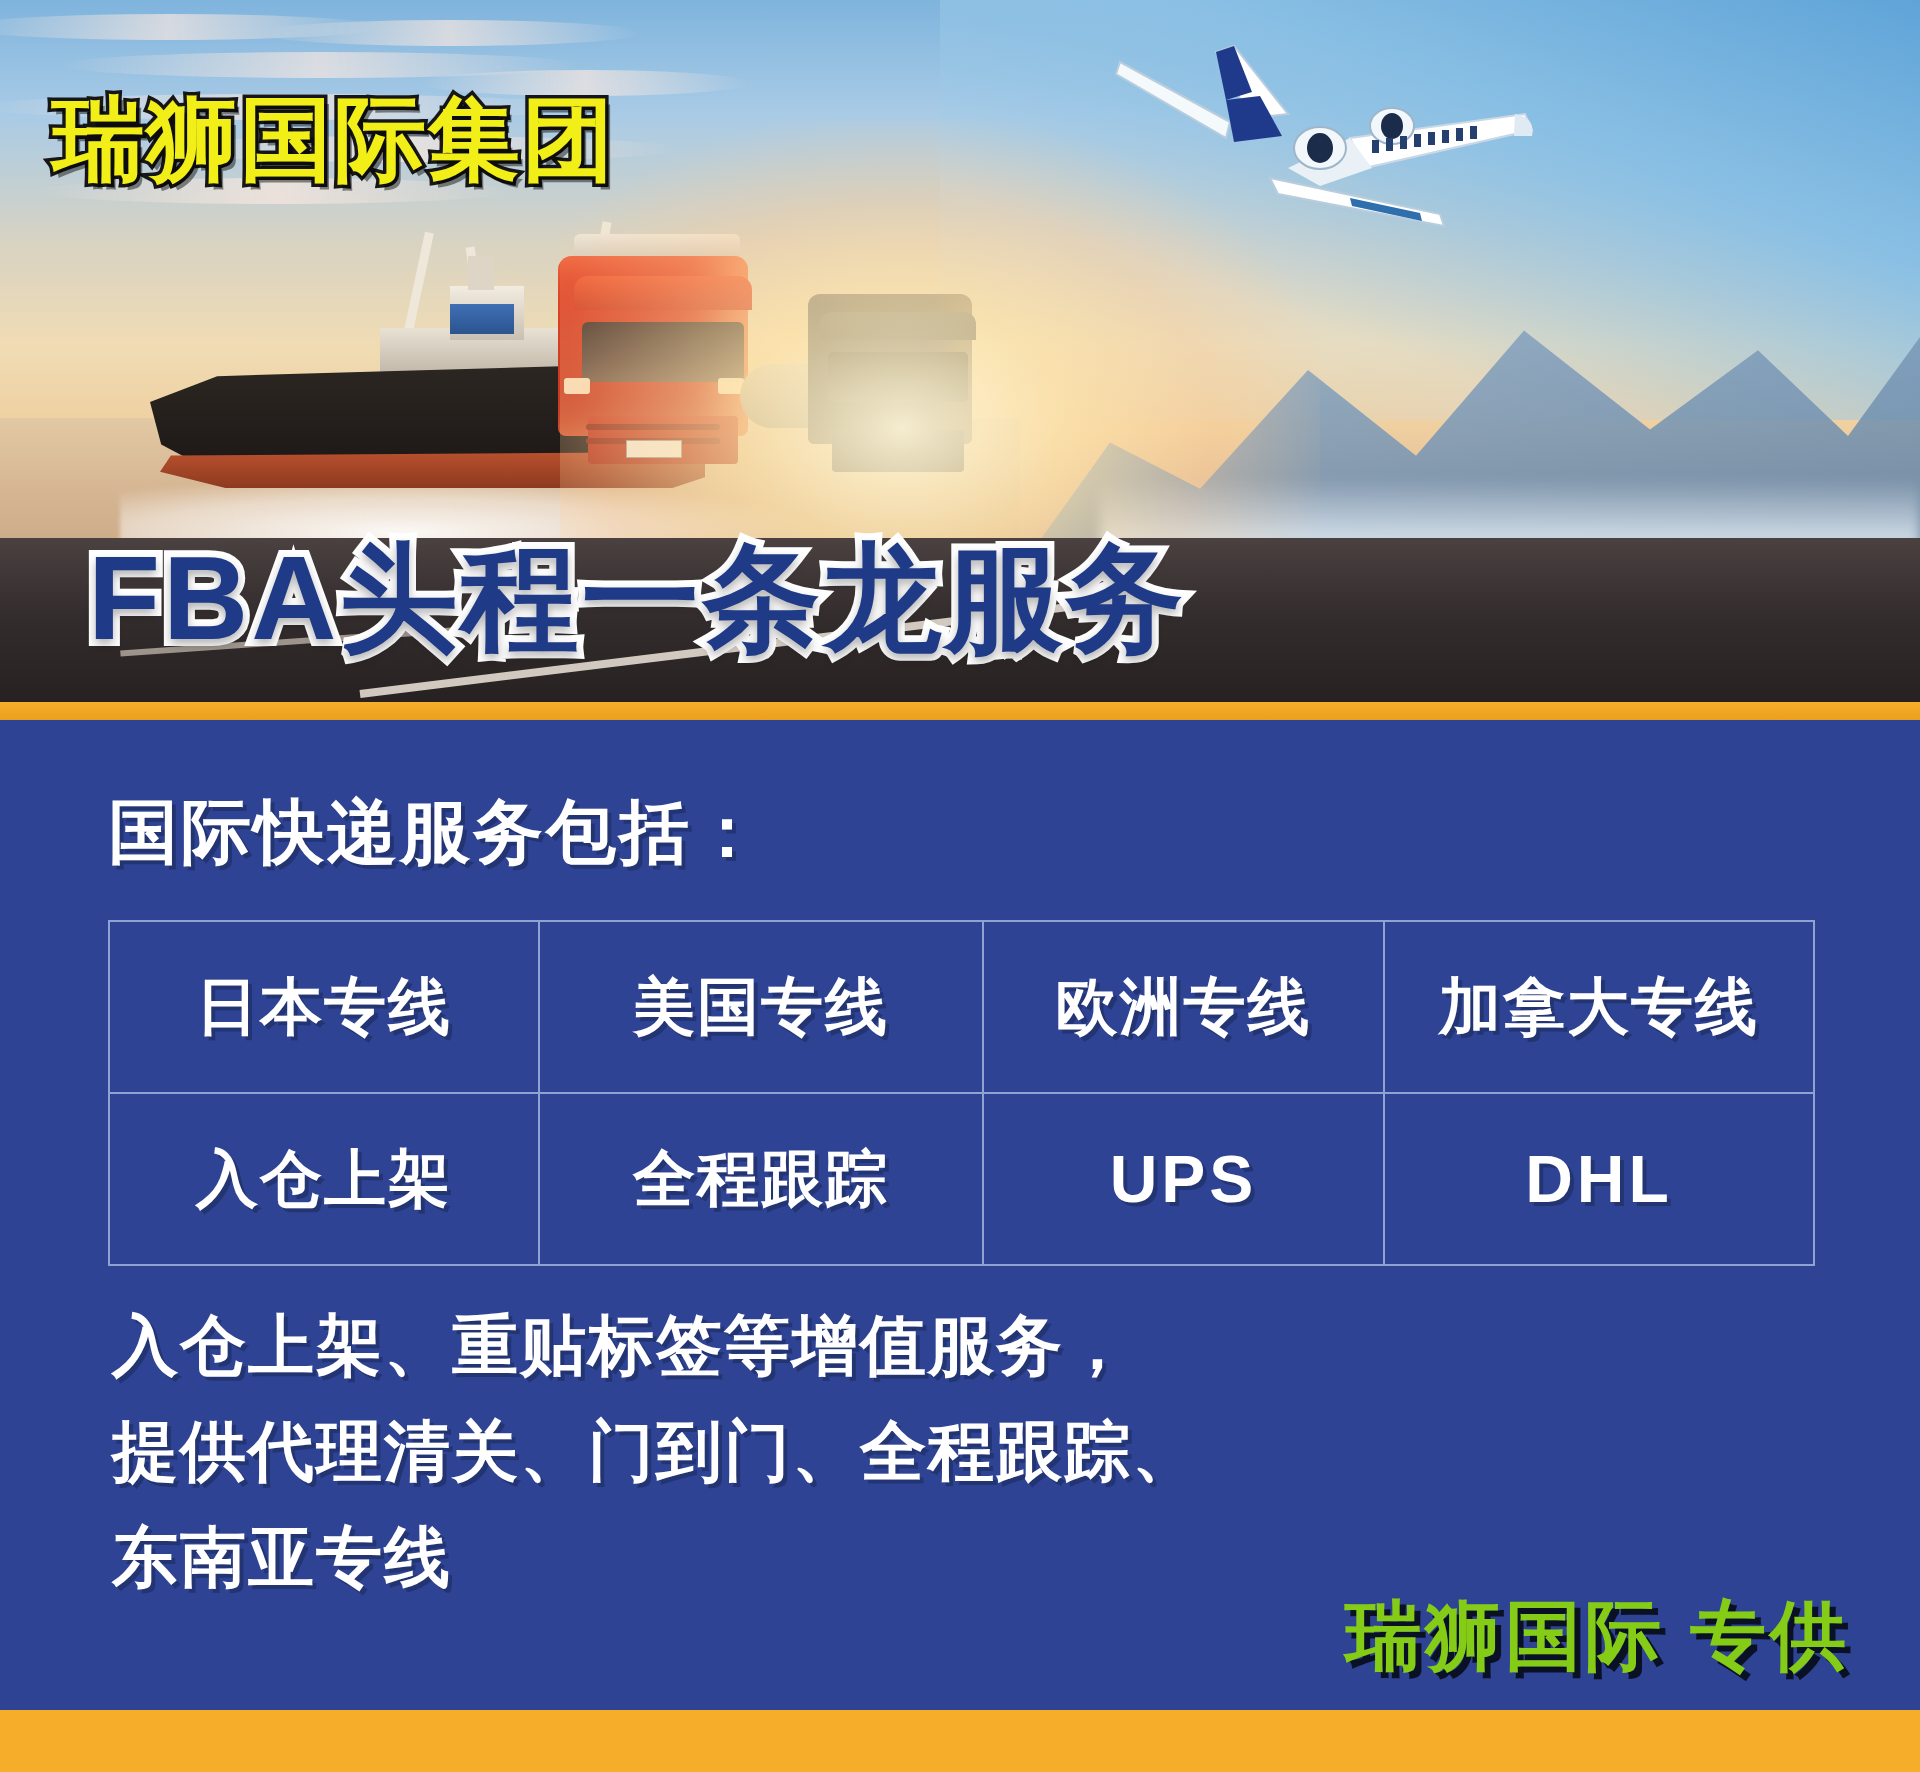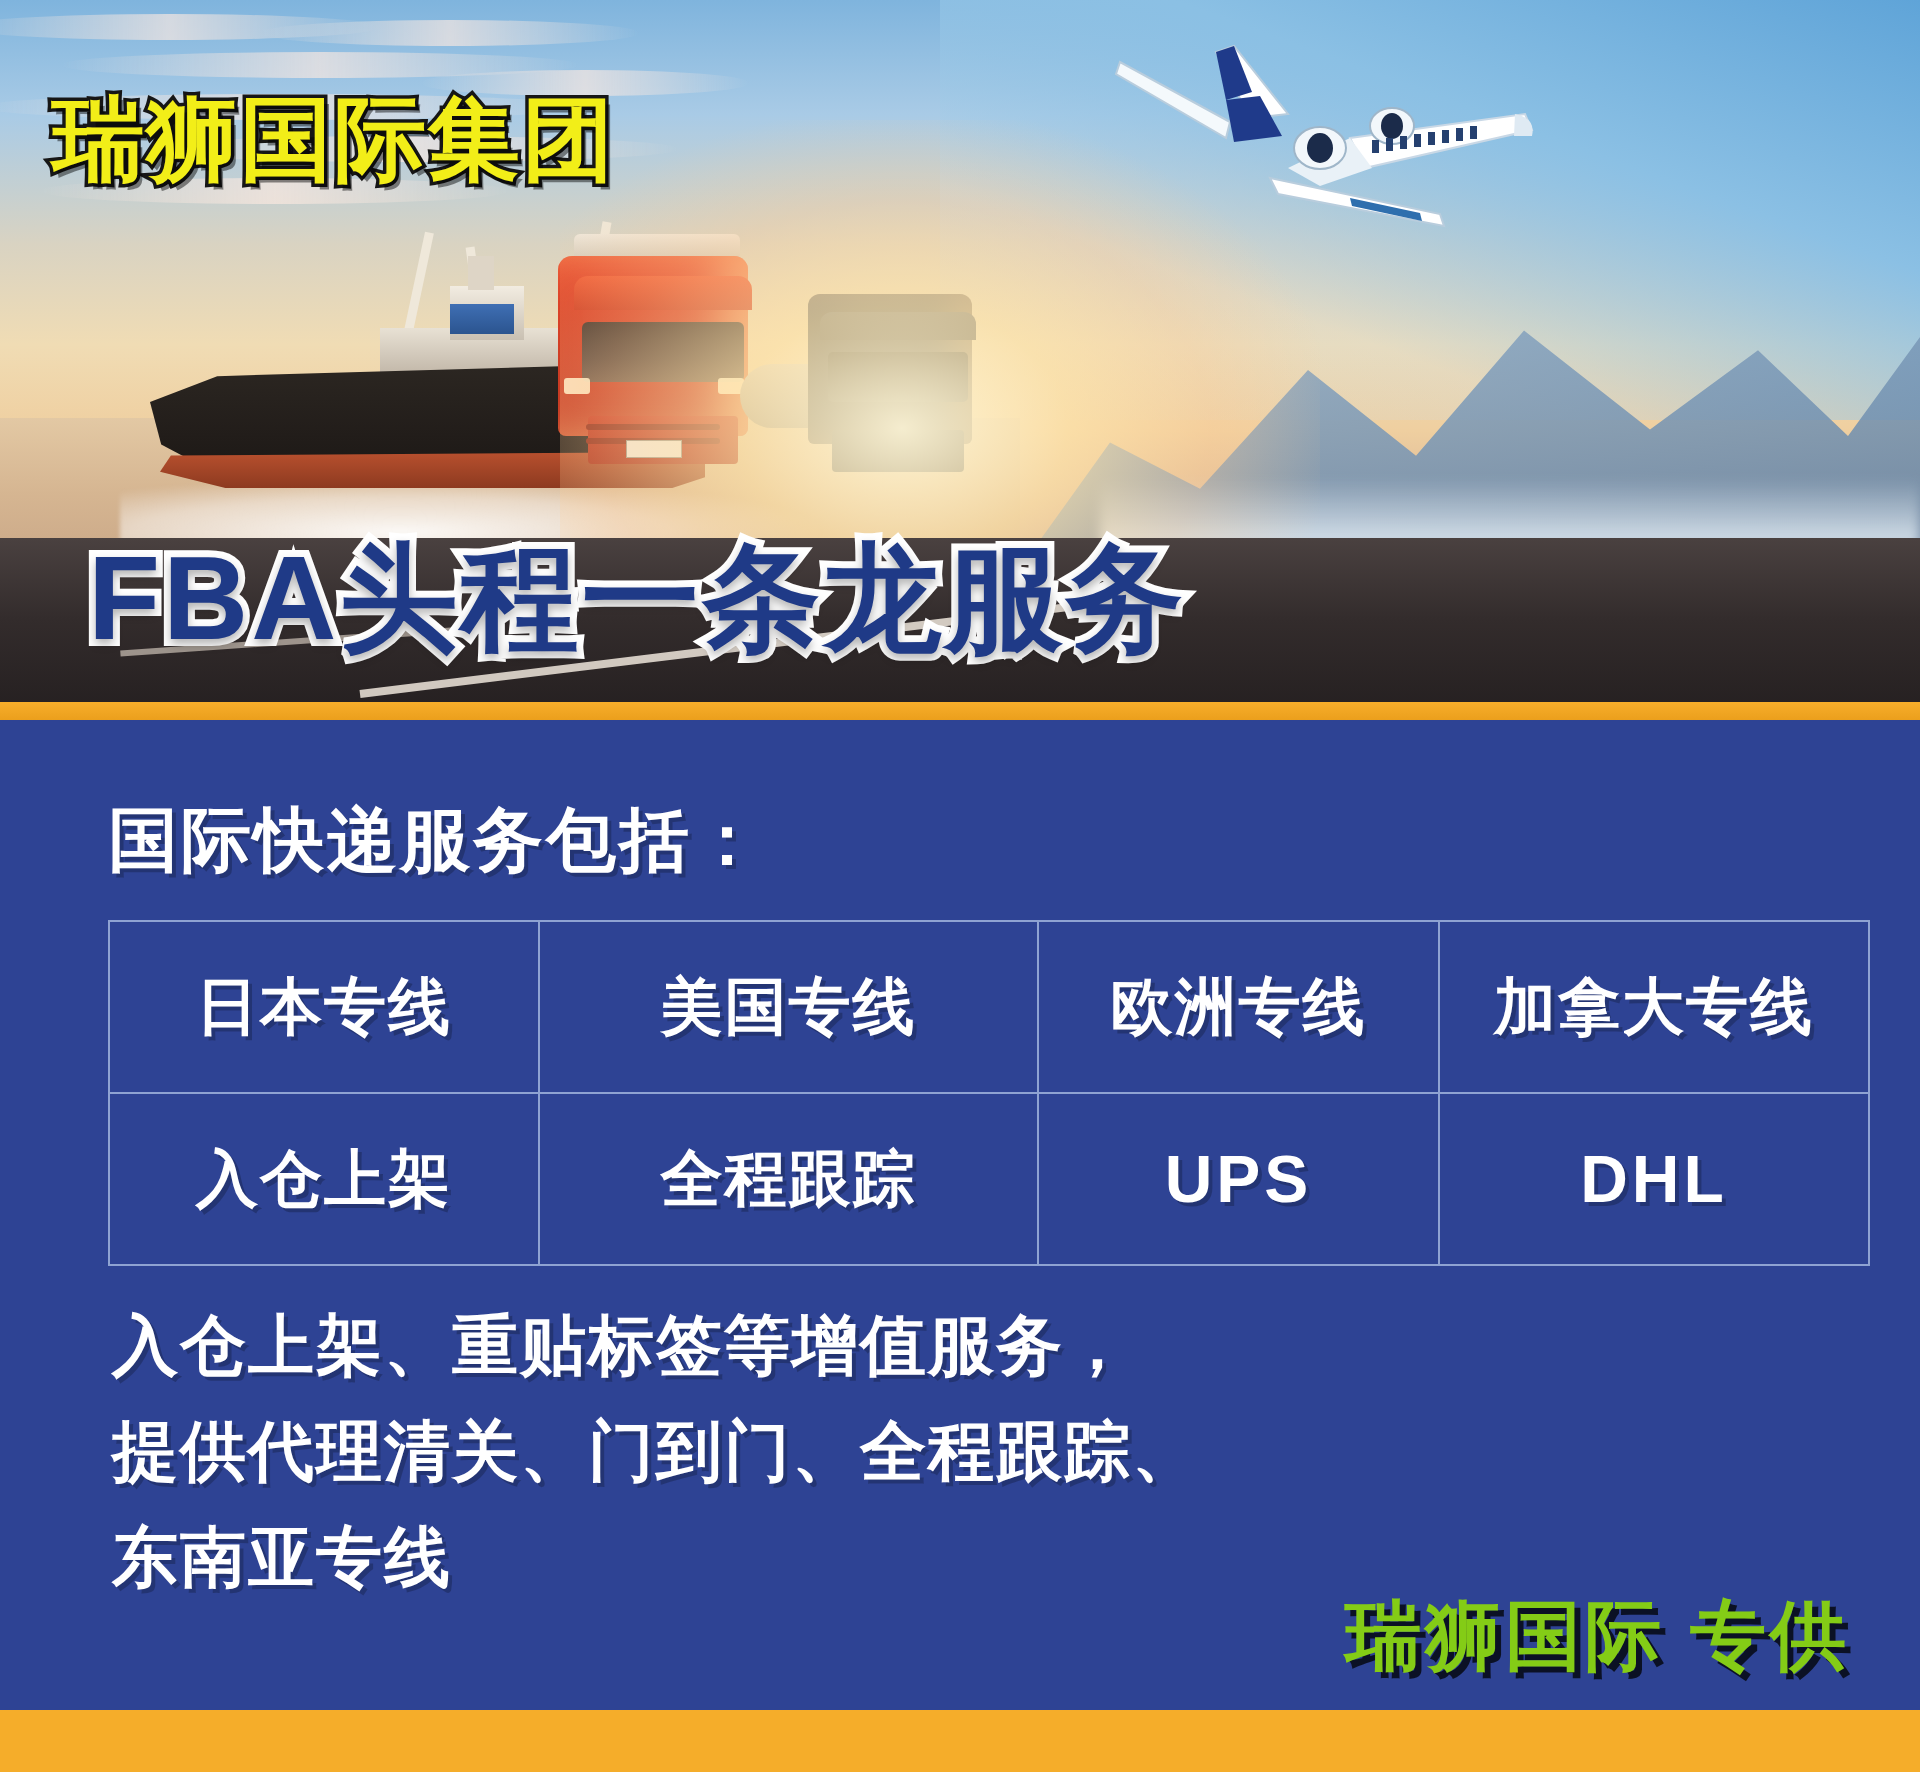--- a/index.html
+++ b/index.html
@@ -181,21 +181,21 @@
     position:absolute;left:0;top:702px;width:1920px;height:18px;
     background:linear-gradient(180deg,#f7ae2b,#eb9f1c);
   }
 
   
   .panel{
     position:absolute;left:0;top:720px;width:1920px;height:990px;
     background:#2e4394;
   }
   .panel-heading{
-    position:absolute;left:108px;top:74px;
+    position:absolute;left:108px;top:66px;
     font-size:70px;font-weight:bold;color:#ffffff;letter-spacing:3px;
     text-shadow:4px 4px 0 rgba(0,0,0,.22);
     white-space:nowrap;
   }
 
   
   .svc-table{
     position:absolute;left:108px;top:200px;width:1700px;
     border-collapse:collapse;
     table-layout:fixed;
@@ -208,21 +208,21 @@
     color:#ffffff;
     font-size:62px;
     font-weight:bold;
     letter-spacing:2px;
     text-shadow:4px 4px 0 rgba(0,0,0,.22);
     padding:0 6px;
     white-space:nowrap;
     margin-top:13px;
   }
   .svc-table td.c1{width:430px;}
-  .svc-table td.c2{width:499px;}
+  .svc-table td.c2{width:444px;}
   .svc-table td.c3{width:401px;}
   .svc-table td.c4{width:430px;}
   .svc-table td.latin{font-size:66px;letter-spacing:4px;}
 
   
   .desc{
     position:absolute;left:112px;top:572px;
   }
   .desc-line{
     font-size:66px;font-weight:bold;color:#ffffff;letter-spacing:2px;

